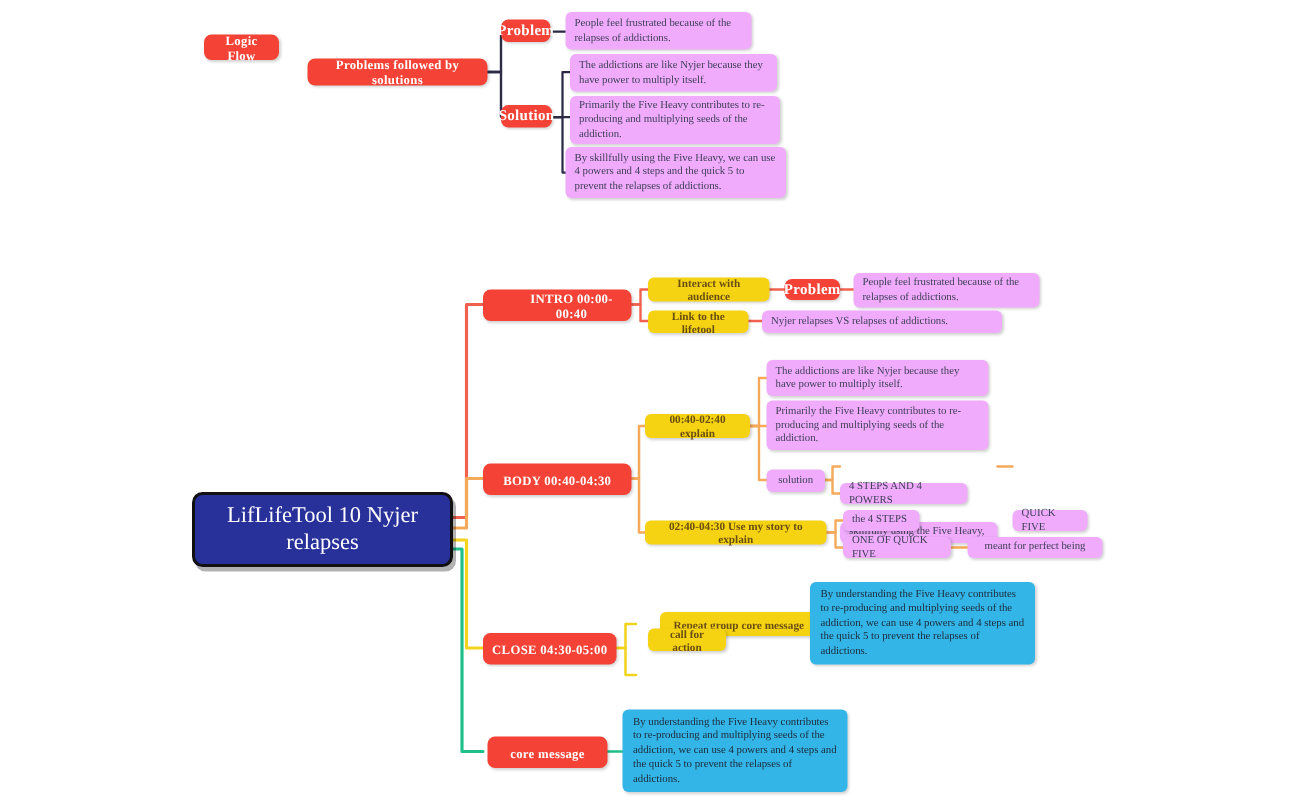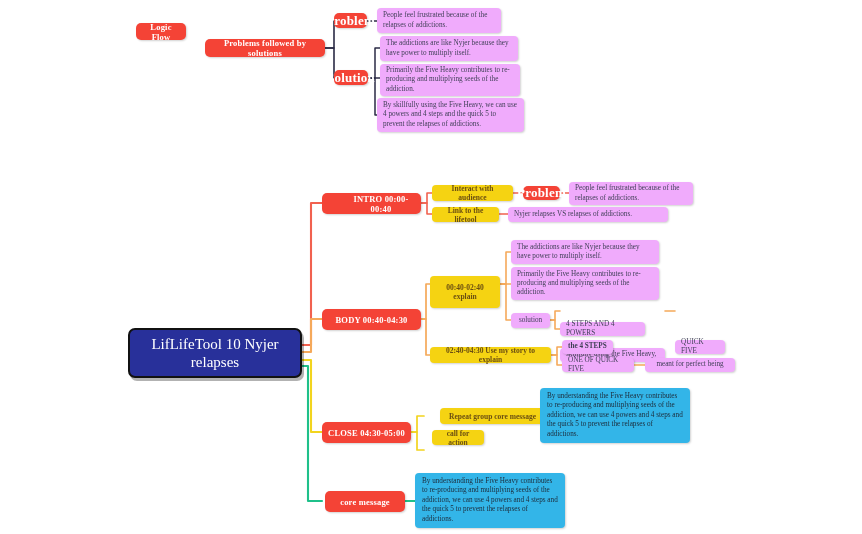--- a/index.html
+++ b/index.html
@@ -92,21 +92,21 @@
     border: 2px solid #111111;
     border-radius: 7px;
     font-size: 15px;
     line-height: 1.2;
     text-align: center;
     justify-content: center;
     box-shadow: 2px 3px 0 rgba(0,0,0,0.30);
     font-weight: normal;
   }
 
-  .n-red.small-pill { font-size: 13px; padding: 3px 5px; }
+  .n-red.small-pill { font-size: 10px; padding: 3px 5px; }
 
   .shadow-sm { box-shadow: 1px 1px 2px rgba(0,0,0,0.18); }
 </style>
 </head>
 <body>
 
 <div id="canvas">
 
   <svg class="links" viewBox="0 0 862 534">
     <g fill="none" stroke-linecap="round" stroke-linejoin="round">
@@ -185,47 +185,47 @@
   <div class="node n-red small-pill shadow-sm" style="left:523px; top:186px; width:37px; height:14px;">Problem</div>
 
   <div class="node n-gray shadow-sm" style="left:569px; top:182px; width:124px; height:23px;">People feel frustrated because of the relapses of addictions.</div>
 
   <div class="node n-yellow shadow-sm" style="left:432px; top:207px; width:67px; height:15px;">Link to the lifetool</div>
 
   <div class="node n-gray shadow-sm" style="left:508px; top:207px; width:160px; height:15px;">Nyjer relapses VS relapses of addictions.</div>
 
   <div class="node n-red shadow-sm" style="left:322px; top:309px; width:99px; height:21px;">BODY 00:40-04:30</div>
 
-  <div class="node n-yellow shadow-sm" style="left:430px; top:276px; width:70px; height:32px;text-align:center;">00:40-02:40  explain</div>
+  <div class="node n-yellow shadow-sm" style="left:430px; top:276px; width:70px; height:16px;text-align:center;">00:40-02:40  explain</div>
 
   <div class="node n-gray shadow-sm" style="left:511px; top:240px; width:148px; height:24px;">The addictions are like Nyjer because they have power to multiply itself.</div>
 
   <div class="node n-gray shadow-sm" style="left:511px; top:267px; width:148px; height:33px;">Primarily the Five Heavy contributes to re-producing and multiplying seeds of the addiction.</div>
 
   <div class="node n-gray shadow-sm" style="left:511px; top:313px; width:39px; height:15px; justify-content:center;">solution</div>
 
   <div class="node n-gray shadow-sm" style="left:560px; top:304px; width:105px; height:14px;margin-top:44px;">skillfully using the Five Heavy,</div>
 
   <div class="node n-gray shadow-sm" style="left:675px; top:304px; width:50px; height:14px; justify-content:center;margin-top:36px;">QUICK FIVE</div>
 
   <div class="node n-gray shadow-sm" style="left:560px; top:322px; width:85px; height:14px;">4 STEPS AND 4 POWERS</div>
 
   <div class="node n-yellow shadow-sm" style="left:430px; top:347px; width:121px; height:16px;">02:40-04:30 Use my story to explain</div>
 
-  <div class="node n-gray shadow-sm" style="left:562px; top:340px; width:51px; height:14px;font-weight:bold;">the 4 STEPS</div>
+  <div class="node n-gray shadow-sm" style="left:562px; top:340px; width:51px; height:14px;">the 4 STEPS</div>
 
   <div class="node n-gray shadow-sm" style="left:562px; top:358px; width:72px; height:14px;">ONE OF QUICK FIVE</div>
 
   <div class="node n-gray shadow-sm" style="left:645px; top:358px; width:90px; height:14px; justify-content:center;">meant for perfect being</div>
 
   <div class="node n-red shadow-sm" style="left:322px; top:422px; width:89px; height:21px;">CLOSE 04:30-05:00</div>
 
   <div class="node n-yellow shadow-sm" style="left:424px; top:408px; width:105px; height:16px;margin-left:16px;">Repeat group core message</div>
 
   <div class="node n-cyan shadow-sm" style="left:540px; top:388px; width:150px; height:55px;">By understanding the Five Heavy contributes to re-producing and multiplying seeds of the addiction, we can use 4 powers and 4 steps and the quick 5 to prevent the relapses of addictions.</div>
 
-  <div class="node n-yellow shadow-sm" style="left:432px; top:430px; width:52px; height:15px;">call for action</div>
+  <div class="node n-yellow shadow-sm" style="left:432px; top:419px; width:52px; height:15px;">call for action</div>
 
   <div class="node n-red shadow-sm" style="left:325px; top:491px; width:80px; height:21px;">core message</div>
 
   <div class="node n-cyan shadow-sm" style="left:415px; top:473px; width:150px; height:55px;">By understanding the Five Heavy contributes to re-producing and multiplying seeds of the addiction, we can use 4 powers and 4 steps and the quick 5 to prevent the relapses of addictions.</div>
 
 </div>
 
 </body></html>

